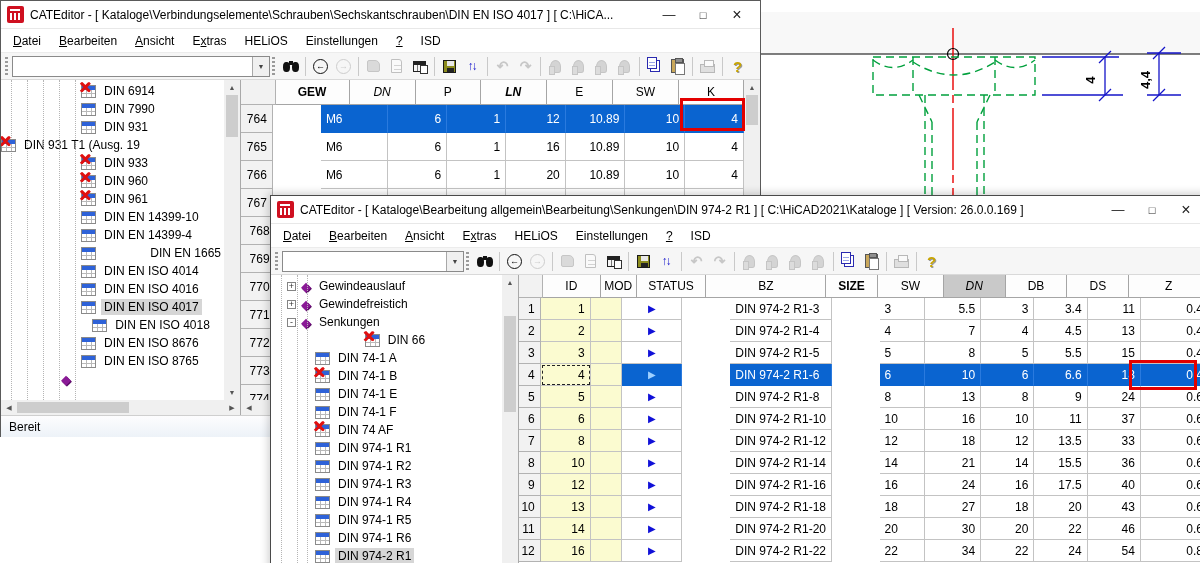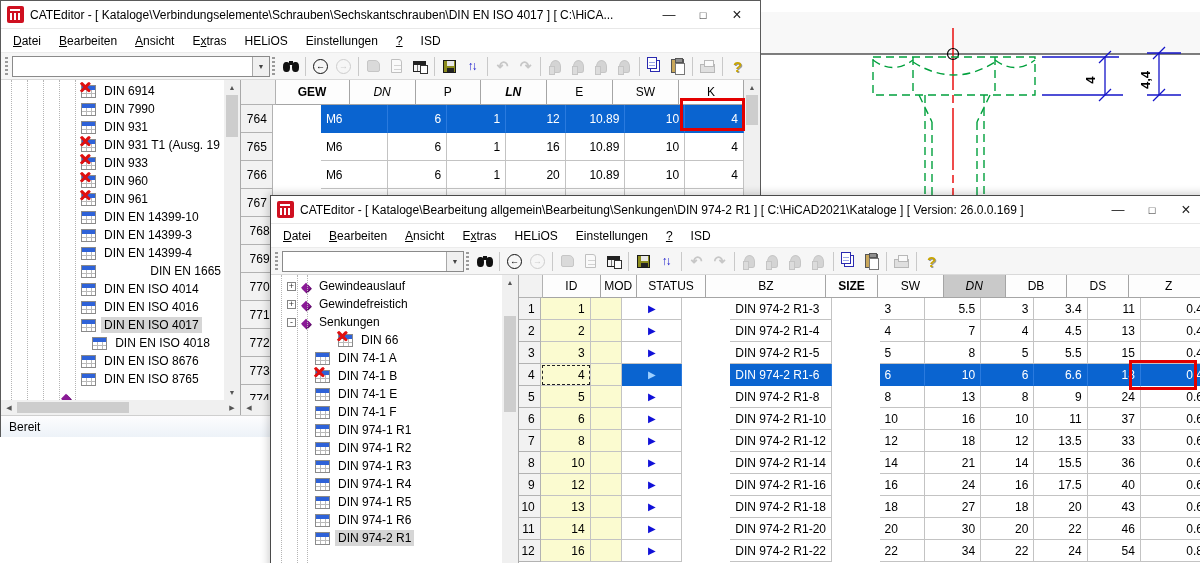--- a/index.html
+++ b/index.html
@@ -268,21 +268,21 @@
               </div><div class="ti" style="padding-left: 80px;">
                 <span style="display: inline-flex;">
                   <span class="tbl-ic"></span>
                 </span>
                 <span class="tl">DIN 7990</span>
               </div><div class="ti" style="padding-left: 80px;">
                 <span style="display: inline-flex;">
                   <span class="tbl-ic"></span>
                 </span>
                 <span class="tl">DIN 931</span>
-              </div><div class="ti" style="padding-left: 80px;">
+              </div><div class="ti" style="">
                 <span class="del" style="display: inline-flex;">
                   <span class="tbl-ic"></span>
                 </span>
                 <span class="tl">DIN 931 T1 (Ausg. 19</span>
               </div><div class="ti" style="padding-left: 80px;">
                 <span class="del" style="display: inline-flex;">
                   <span class="tbl-ic"></span>
                 </span>
                 <span class="tl">DIN 933</span>
               </div><div class="ti" style="padding-left: 80px;">
@@ -293,25 +293,20 @@
               </div><div class="ti" style="padding-left: 80px;">
                 <span class="del" style="display: inline-flex;">
                   <span class="tbl-ic"></span>
                 </span>
                 <span class="tl">DIN 961</span>
               </div><div class="ti" style="padding-left: 80px;">
                 <span style="display: inline-flex;">
                   <span class="tbl-ic"></span>
                 </span>
                 <span class="tl">DIN EN 14399-10</span>
-              </div><div class="ti" style="padding-left: 80px;">
-                <span style="display: inline-flex;">
-                  <span class="tbl-ic"></span>
-                </span>
-                <span class="tl">DIN EN 14399-3</span>
               </div><div class="ti" style="padding-left: 80px;">
                 <span style="display: inline-flex;">
                   <span class="tbl-ic"></span>
                 </span>
                 <span class="tl">DIN EN 14399-4</span>
               </div><div class="ti" style="padding-left: 80px; justify-content: space-between;">
                 <span style="display: inline-flex;">
                   <span class="tbl-ic"></span>
                 </span>
                 <span class="tl">DIN EN 1665</span>
@@ -611,21 +606,21 @@
                 <span class="book">◆</span>
                 <span class="tl">Gewindeauslauf</span>
               </div><div class="ti" style="padding-left: 16px;">
                 <span class="exp">+</span>
                 <span class="book">◆</span>
                 <span class="tl">Gewindefreistich</span>
               </div><div class="ti" style="padding-left: 16px;">
                 <span class="exp">-</span>
                 <span class="book">◆</span>
                 <span class="tl">Senkungen</span>
-              </div><div class="ti" style="padding-left: 67px;">
+              </div><div class="ti" style="padding-left: 20px; justify-content: center;">
                 <span class="del" style="display: inline-flex;">
                   <span class="tbl-ic"></span>
                 </span>
                 <span class="tl">DIN 66</span>
               </div><div class="ti" style="padding-left: 44px;">
                 <span style="display: inline-flex;">
                   <span class="tbl-ic"></span>
                 </span>
                 <span class="tl">DIN 74-1 A</span>
               </div><div class="ti" style="padding-left: 44px;">
@@ -636,20 +631,25 @@
               </div><div class="ti" style="padding-left: 44px;">
                 <span style="display: inline-flex;">
                   <span class="tbl-ic"></span>
                 </span>
                 <span class="tl">DIN 74-1 E</span>
               </div><div class="ti" style="padding-left: 44px;">
                 <span style="display: inline-flex;">
                   <span class="tbl-ic"></span>
                 </span>
                 <span class="tl">DIN 74-1 F</span>
+              </div><div class="ti" style="padding-left: 44px;">
+                <span class="del" style="display: inline-flex;">
+                  <span class="tbl-ic"></span>
+                </span>
+                <span class="tl">DIN 74 AF</span>
               </div><div class="ti" style="padding-left: 44px;">
                 <span style="display: inline-flex;">
                   <span class="tbl-ic"></span>
                 </span>
                 <span class="tl">DIN 974-1 R1</span>
               </div><div class="ti" style="padding-left: 44px;">
                 <span style="display: inline-flex;">
                   <span class="tbl-ic"></span>
                 </span>
                 <span class="tl">DIN 974-1 R2</span>

